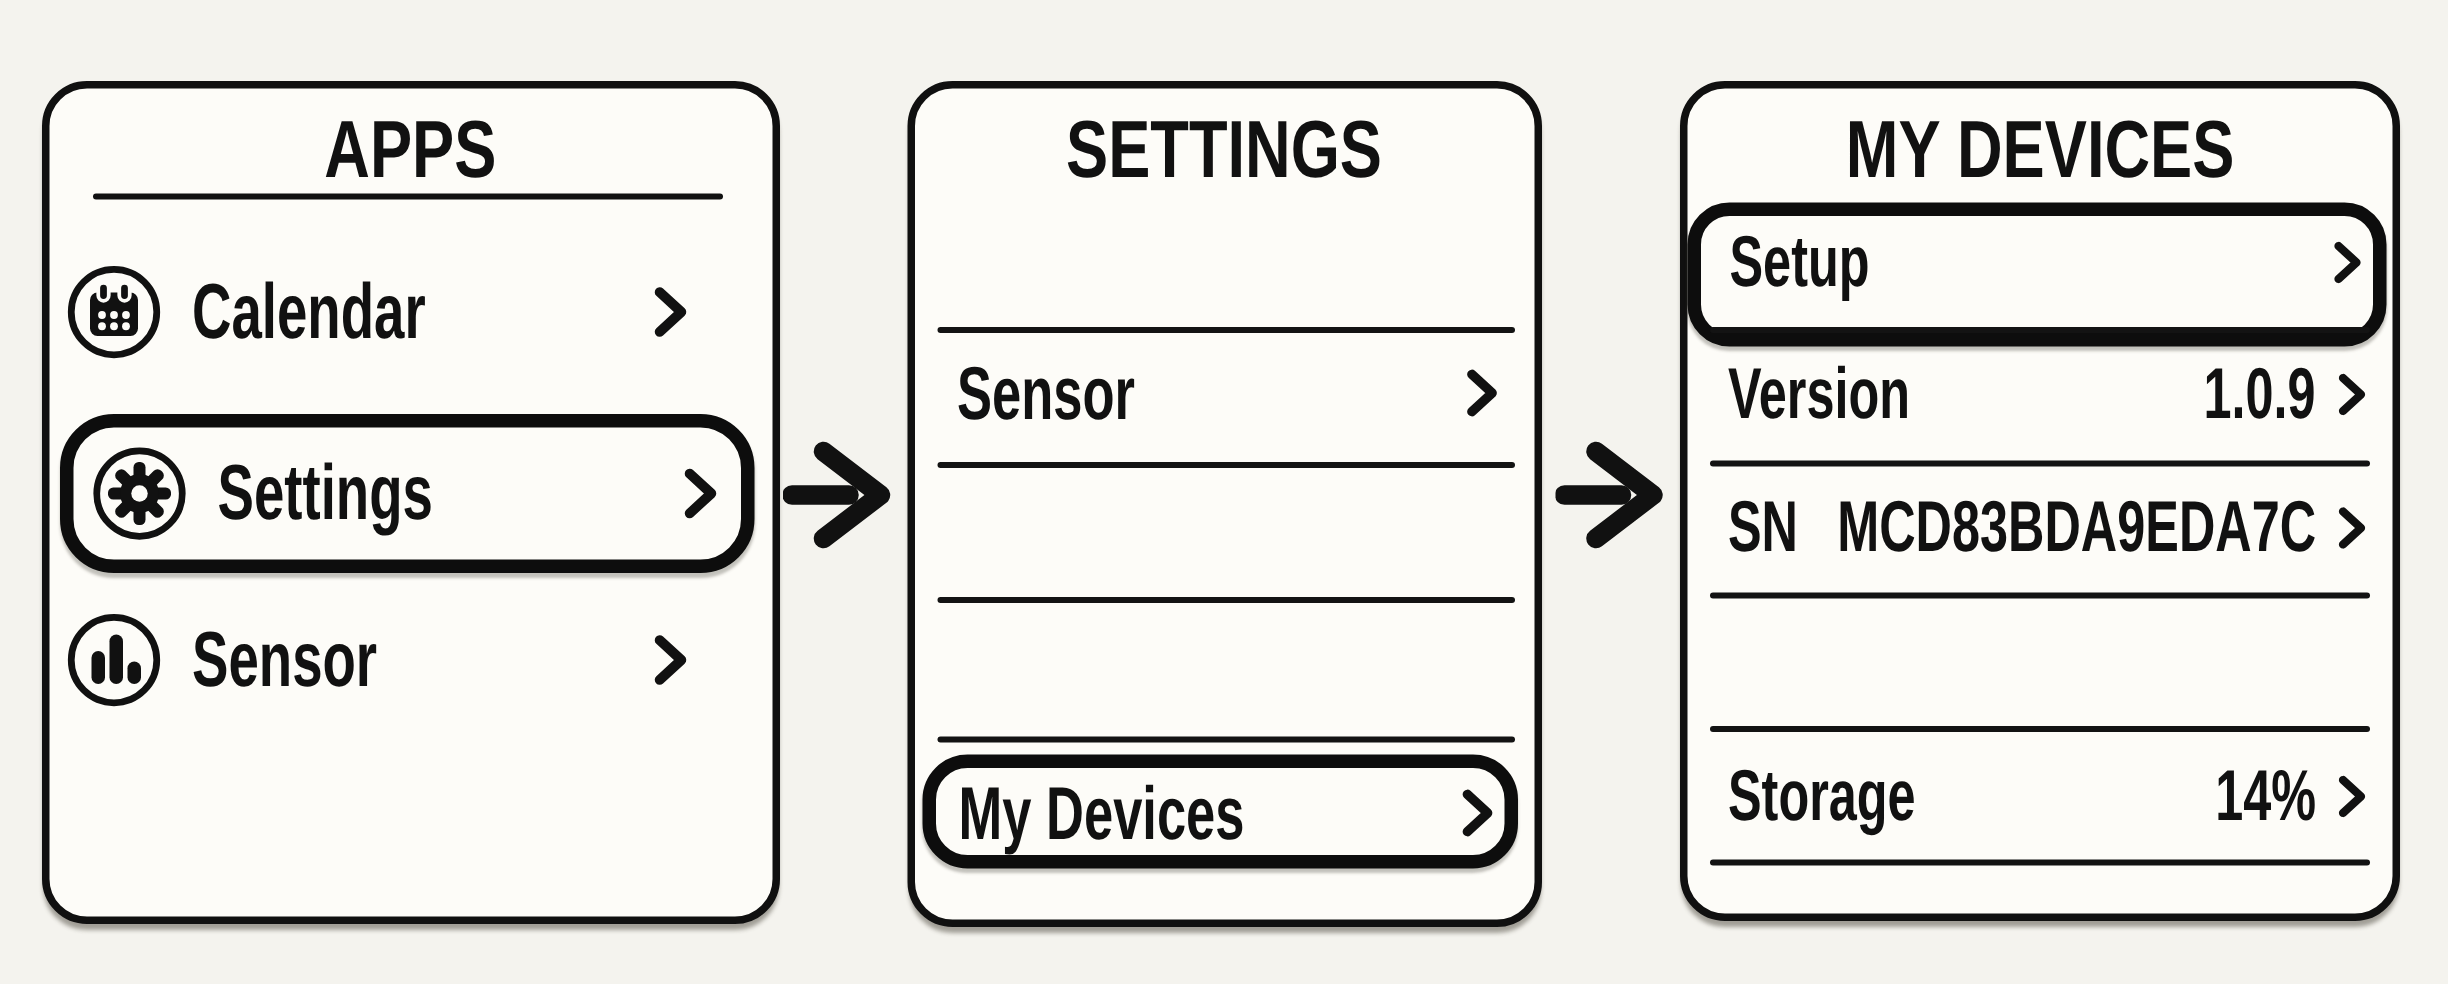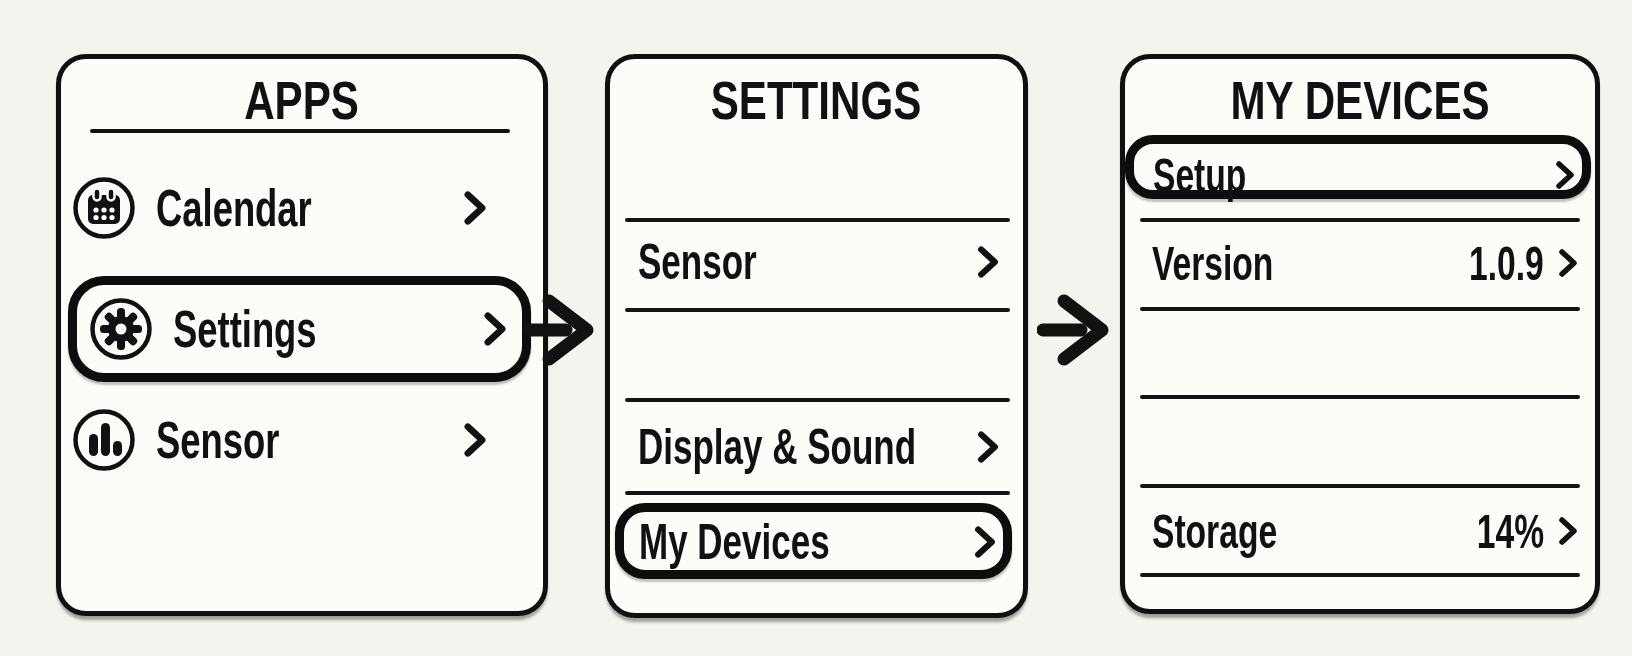--- a/index.html
+++ b/index.html
@@ -8,21 +8,21 @@
     background:#f4f3ee;
     font-family:"Liberation Sans","DejaVu Sans",sans-serif;
     color:#111;
   }
   .panel{
     position:absolute;background:#fdfcf8;
     border:5px solid #101010;border-radius:30px;
     box-shadow:0 5px 3px -1px rgba(60,55,45,.45);
     box-sizing:border-box;
   }
-  .panel.p1{left:28px;top:54px;width:492px;height:562px;margin-left:28px;}
+  .panel.p1{left:28px;top:54px;width:492px;height:562px;}
   .panel.p2{left:605px;top:54px;width:423px;height:564px;}
   .panel.p3{left:1120px;top:54px;width:480px;height:560px;}
 
   .ptitle{
     position:absolute;left:0;top:12px;width:100%;height:58px;line-height:58px;
     text-align:center;font-size:54px;font-weight:700;margin:0;white-space:nowrap;
   }
   .ptitle .tx{display:inline-block;transform:scaleX(.78);transform-origin:50% 50%;}
 
   .rule{position:absolute;height:4px;background:#111;border-radius:2px;}
@@ -64,21 +64,21 @@
   .p2 .hlbox{box-sizing:border-box;}
 
   
   .kv-row{position:absolute;left:27px;width:426px;height:80px;}
   .kv-row .lbl{position:absolute;left:0;top:50%;font-size:48px;font-weight:700;
                transform:translateY(-50%) scaleX(.70);transform-origin:0 50%;white-space:nowrap;}
   .kv-row .val{position:absolute;right:34px;top:50%;font-size:48px;font-weight:700;
                transform:translateY(-50%) scaleX(.70);transform-origin:100% 50%;white-space:nowrap;}
   .kv-row .chev{position:absolute;right:0;top:50%;transform:translateY(-50%);}
 
-  .p3 .hlbox{left:0;top:76px;width:466px;height:64px;border-radius:28px;}
+  .p3 .hlbox{left:0;top:76px;width:466px;height:96px;border-radius:28px;}
   .p3 .hlbox .row-inner{position:relative;height:62px;}
   .p3 .hlbox .lbl{position:absolute;left:19px;top:50%;font-size:48px;font-weight:700;
                   transform:translateY(-50%) scaleX(.70);transform-origin:0 50%;white-space:nowrap;}
   .p3 .hlbox .chev{position:absolute;right:7px;top:50%;transform:translateY(-50%);}
 
   .chev{display:block;}
   .flow-arrow{position:absolute;top:290px;width:78px;height:80px;}
   .fa1{left:522px;}
   .fa2{left:1037px;}
 </style>
@@ -157,26 +157,20 @@
     <div class="menu-row" style="top:163px">
       <span class="lbl">Sensor</span>
       <svg class="chev" width="24" height="34" viewBox="0 0 20 30">
         <path d="M4 4 L16 15 L4 26" fill="none" stroke="#111" stroke-width="5.5" stroke-linecap="round" stroke-linejoin="round"></path>
       </svg>
     </div>
     <div class="sep" style="top:249px"></div>
 
     <div class="sep" style="top:339px"></div>
 
-    <div class="menu-row" style="top:348px">
-      <span class="lbl">Display &amp; Sound</span>
-      <svg class="chev" width="24" height="34" viewBox="0 0 20 30">
-        <path d="M4 4 L16 15 L4 26" fill="none" stroke="#111" stroke-width="5.5" stroke-linecap="round" stroke-linejoin="round"></path>
-      </svg>
-    </div>
     <div class="sep" style="top:432px"></div>
 
     <div class="hlbox">
       <div class="row-inner">
         <span class="lbl">My Devices</span>
         <svg class="chev" width="24" height="34" viewBox="0 0 20 30">
           <path d="M4 4 L16 15 L4 26" fill="none" stroke="#111" stroke-width="5.5" stroke-linecap="round" stroke-linejoin="round"></path>
         </svg>
       </div>
     </div>
@@ -202,20 +196,27 @@
 
     <div class="kv-row" style="top:164px">
       <span class="lbl">Version</span>
       <span class="val">1.0.9</span>
       <svg class="chev" width="20" height="30" viewBox="0 0 20 30">
         <path d="M4 4 L16 15 L4 26" fill="none" stroke="#111" stroke-width="5.5" stroke-linecap="round" stroke-linejoin="round"></path>
       </svg>
     </div>
     <div class="sep" style="top:248px"></div>
 
+    <div class="kv-row" style="top:253px">
+      <span class="lbl">SN</span>
+      <span class="val">MCD83BDA9EDA7C</span>
+      <svg class="chev" width="20" height="30" viewBox="0 0 20 30">
+        <path d="M4 4 L16 15 L4 26" fill="none" stroke="#111" stroke-width="5.5" stroke-linecap="round" stroke-linejoin="round"></path>
+      </svg>
+    </div>
     <div class="sep" style="top:336px"></div>
 
     <div class="sep" style="top:425px"></div>
 
     <div class="kv-row" style="top:432px">
       <span class="lbl">Storage</span>
       <span class="val">14%</span>
       <svg class="chev" width="20" height="30" viewBox="0 0 20 30">
         <path d="M4 4 L16 15 L4 26" fill="none" stroke="#111" stroke-width="5.5" stroke-linecap="round" stroke-linejoin="round"></path>
       </svg>

